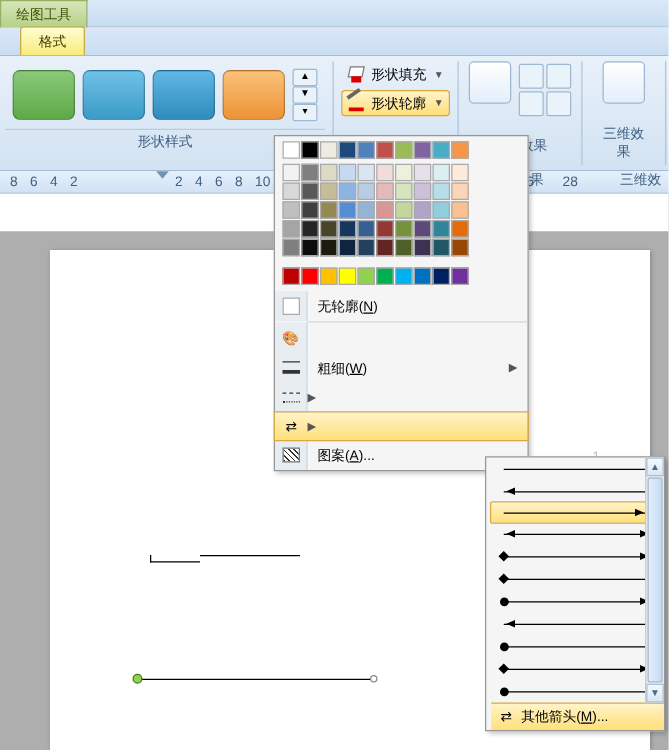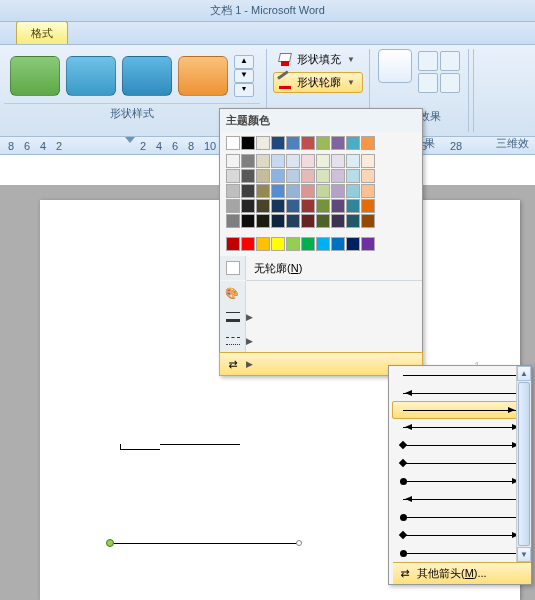--- a/index.html
+++ b/index.html
@@ -76,21 +76,23 @@
   .pen-icon::before { content: ""; position: absolute; left: 1px; top: 1px; width: 12px; height: 3px; background: #666; transform: rotate(-35deg); transform-origin: left; }
   .pen-icon::after { content: ""; position: absolute; left: 2px; top: 10px; width: 12px; height: 3px; background: var(--accent, #d00); }
   
   .shape-drawn-line { position: absolute; left: 120px; top: 244px; width: 80px; height: 1px; background: #000; }
   .shape-drawn-line2 { position: absolute; left: 80px; top: 244px; width: 40px; height: 6px; border-left: 1px solid #000; border-bottom: 1px solid #000; }
 </style>
 </head>
 <body>
 
 <div class="titlebar">
-  <div class="title-text">文档 1 - Microsoft Word</div>
+  <div class="title-contextual-tab">
+    <span>绘图工具</span>
+  </div>
 </div>
 
 <div class="tab-row">
   <div class="tab">
     <span>格式</span>
   </div>
 </div>
 
 <div class="ribbon">
   <div class="styles-group">
@@ -130,20 +132,26 @@
         <div class="mini-btn"></div>
         <div class="mini-btn"></div>
         <div class="mini-btn"></div>
         <div class="mini-btn"></div>
       </div>
     </div>
     <div class="group-label" style="border:none;margin-top:14px;">阴影效果</div>
   </div>
   <div class="divider"></div>
 
+  <div class="shadow-group">
+    <div style="display:flex;gap:6px;">
+      <div class="big-square"></div>
+    </div>
+    <div class="group-label" style="border:none;margin-top:14px;">三维效果</div>
+  </div>
   <div class="divider"></div>
 </div>
 
 <div class="ruler">
     <span class="ruler-num" style="left: 8px;">8</span>
     <span class="ruler-num" style="left: 24px;">6</span>
     <span class="ruler-num" style="left: 40px;">4</span>
     <span class="ruler-num" style="left: 56px;">2</span>
     <span class="ruler-num" style="left: 140px;">2</span>
     <span class="ruler-num" style="left: 156px;">4</span>
@@ -168,21 +176,20 @@
     <div class="shape-drawn-line2"></div>
     <div class="shape-drawn-line"></div>
     <div style="position:absolute;right:40px;top:160px;color:#bfbfbf;">1</div>
   </div>
   <div class="line-shape"></div>
   <div class="dot-start"></div>
   <div class="dot-end"></div>
 </div>
 
 <div class="outline-menu">
-  <div class="menu-section-title">主题颜色</div>
   <div class="theme-colors">
     <div class="color-row" id="theme-row-main">
         <div class="color-cell" style="background: rgb(255, 255, 255);"></div>
         <div class="color-cell" style="background: rgb(0, 0, 0);"></div>
         <div class="color-cell" style="background: rgb(238, 236, 225);"></div>
         <div class="color-cell" style="background: rgb(31, 73, 125);"></div>
         <div class="color-cell" style="background: rgb(79, 129, 189);"></div>
         <div class="color-cell" style="background: rgb(192, 80, 77);"></div>
         <div class="color-cell" style="background: rgb(155, 187, 89);"></div>
         <div class="color-cell" style="background: rgb(128, 100, 162);"></div>
@@ -277,33 +284,40 @@
   <div style="height:1px;background:#d0d7dd;margin-left:26px;"></div>
   <div class="menu-item">
     <div class="menu-icon-col">
         <span>🎨</span>
       </div>
   </div>
   <div class="menu-item">
     <div class="menu-icon-col">
         <span style="display:block;width:14px;height:10px;border-top:1px solid #333;border-bottom:3px solid #333;"></span>
       </div>
+    <span class="menu-text"><span>粗细</span>(<span class="underline-char">W</span>)</span>
     <span class="arrow-r">▶</span>
   </div>
   <div class="menu-item">
     <div class="menu-icon-col">
         <span style="display:block;width:14px;height:8px;border-top:1px dashed #333;border-bottom:1px dotted #333;"></span>
       </div>
     <span class="arrow-r">▶</span>
   </div>
   <div class="menu-item hover">
     <div class="menu-icon-col" style="background:transparent;border:none;">
         <span style="font-size:11px;">⇄</span>
       </div>
     <span class="arrow-r">▶</span>
+  </div>
+  <div class="menu-item">
+    <div class="menu-icon-col">
+        <span style="display:block;width:14px;height:12px;background:repeating-linear-gradient(45deg,#333 0 1px,#fff 1px 3px);border:1px solid #777;"></span>
+      </div>
+    <span class="menu-text"><span>图案</span>(<span class="underline-char">A</span>)...</span>
   </div>
 </div>
 
 <div class="arrows-flyout">
   <div class="arrow-option">
       <div class="arrow-line"></div>
     </div>
   <div class="arrow-option">
       <div class="arrow-line">
         <span class="tri-l"></span>

